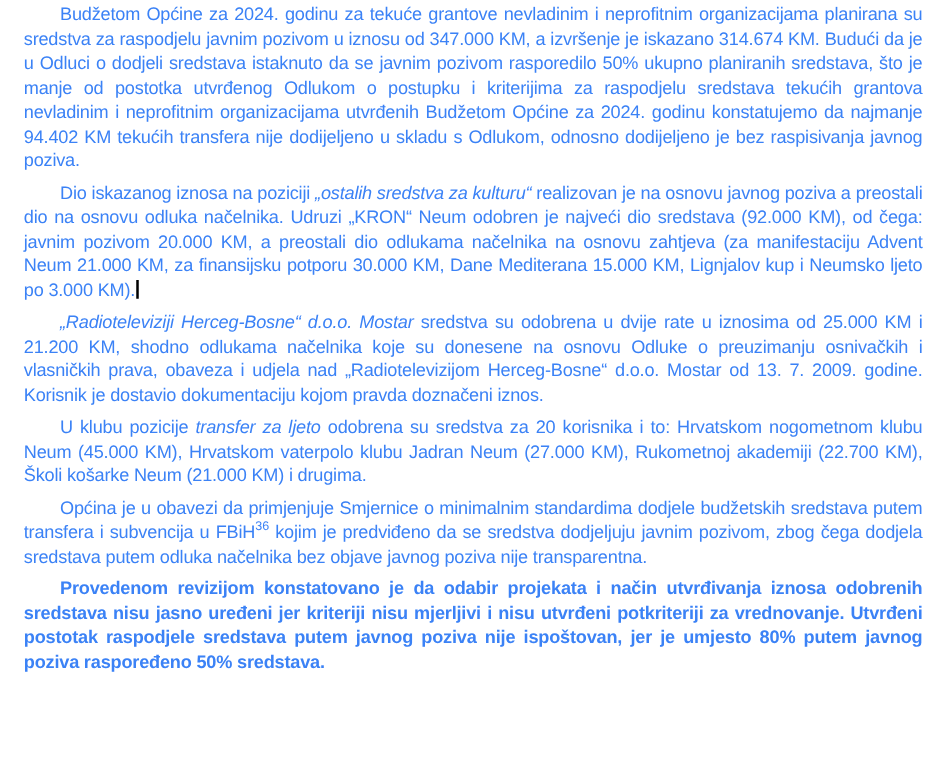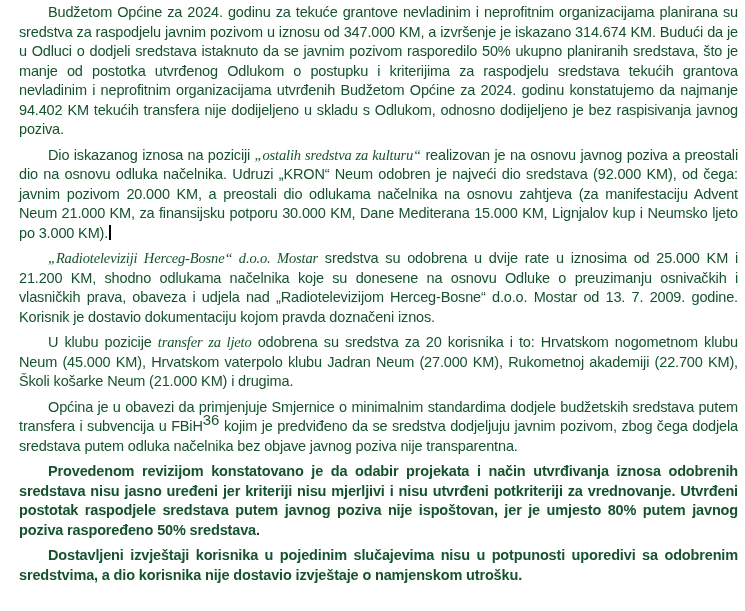--- a/index.html
+++ b/index.html
@@ -14,37 +14,36 @@
   }
   .page {
     box-sizing: border-box;
     width: 745px;
     height: 611px;
     padding: 3px 7px 0 19px;
     background: #ffffff;
     font-family: "Liberation Sans", sans-serif;
     font-size: 14.5px;
     line-height: 19.5px;
-    color: #14532d;
+    color: #3b82f6;
   }
   .para {
     margin: 0 0 6px 0;
     text-align: justify;
     text-indent: 29px;
     letter-spacing: -0.15px;
   }
   .para.bold {
     font-weight: bold;
   }
   .italic {
     font-style: italic;
-    font-family: Liberation Serif, serif;
   }
   .sup {
-    font-size: 15px;
+    font-size: 10px;
     vertical-align: super;
     line-height: 0;
     letter-spacing: 0;
   }
   .caret {
     display: inline-block;
     width: 1.5px;
     height: 15px;
     background: #000000;
     vertical-align: -2px;
@@ -55,15 +54,14 @@
 <body>
 
 <div class="page">
   <div>
       <p class="para"><span>Budžetom Općine za 2024. godinu za tekuće grantove nevladinim i neprofitnim organizacijama planirana su sredstva za raspodjelu javnim pozivom u iznosu od 347.000 KM, a izvršenje je iskazano 314.674 KM. Budući da je u Odluci o dodjeli sredstava istaknuto da se javnim pozivom rasporedilo 50% ukupno planiranih sredstava, što je manje od postotka utvrđenog Odlukom o postupku i kriterijima za raspodjelu sredstava tekućih grantova nevladinim i neprofitnim organizacijama utvrđenih Budžetom Općine za 2024. godinu konstatujemo da najmanje 94.402 KM tekućih transfera nije dodijeljeno u skladu s Odlukom, odnosno dodijeljeno je bez raspisivanja javnog poziva.</span></p>
       <p class="para"><span>Dio iskazanog iznosa na poziciji </span><span class="italic">„ostalih sredstva za kulturu“</span><span> realizovan je na osnovu javnog poziva a preostali dio na osnovu odluka načelnika. Udruzi „KRON“ Neum odobren je najveći dio sredstava (92.000 KM), od čega: javnim pozivom 20.000 KM, a preostali dio odlukama načelnika na osnovu zahtjeva (za manifestaciju Advent Neum 21.000 KM, za finansijsku potporu 30.000 KM, Dane Mediterana 15.000 KM, Lignjalov kup i Neumsko ljeto po 3.000 KM).</span><span class="caret"></span></p>
       <p class="para"><span class="italic">„Radioteleviziji Herceg-Bosne“ d.o.o. Mostar</span><span> sredstva su odobrena u dvije rate u iznosima od 25.000 KM i 21.200 KM, shodno odlukama načelnika koje su donesene na osnovu Odluke o preuzimanju osnivačkih i vlasničkih prava, obaveza i udjela nad „Radiotelevizijom Herceg-Bosne“ d.o.o. Mostar od 13. 7. 2009. godine. Korisnik je dostavio dokumentaciju kojom pravda doznačeni iznos.</span></p>
       <p class="para"><span>U klubu pozicije </span><span class="italic">transfer za ljeto</span><span> odobrena su sredstva za 20 korisnika i to: Hrvatskom nogometnom klubu Neum (45.000 KM), Hrvatskom vaterpolo klubu Jadran Neum (27.000 KM), Rukometnoj akademiji (22.700 KM), Školi košarke Neum (21.000 KM) i drugima.</span></p>
       <p class="para"><span>Općina je u obavezi da primjenjuje Smjernice o minimalnim standardima dodjele budžetskih sredstava putem transfera i subvencija u FBiH</span><span class="sup">36</span><span> kojim je predviđeno da se sredstva dodjeljuju javnim pozivom, zbog čega dodjela sredstava putem odluka načelnika bez objave javnog poziva nije transparentna.</span></p>
       <p class="para bold"><span>Provedenom revizijom konstatovano je da odabir projekata i način utvrđivanja iznosa odobrenih sredstava nisu jasno uređeni jer kriteriji nisu mjerljivi i nisu utvrđeni potkriteriji za vrednovanje. Utvrđeni postotak raspodjele sredstava putem javnog poziva nije ispoštovan, jer je umjesto 80% putem javnog poziva raspoređeno 50% sredstava.</span></p>
-      <p class="para bold"><span>Dostavljeni izvještaji korisnika u pojedinim slučajevima nisu u potpunosti uporedivi sa odobrenim sredstvima, a dio korisnika nije dostavio izvještaje o namjenskom utrošku.</span></p>
     </div>
 </div>
 
 </body></html>

